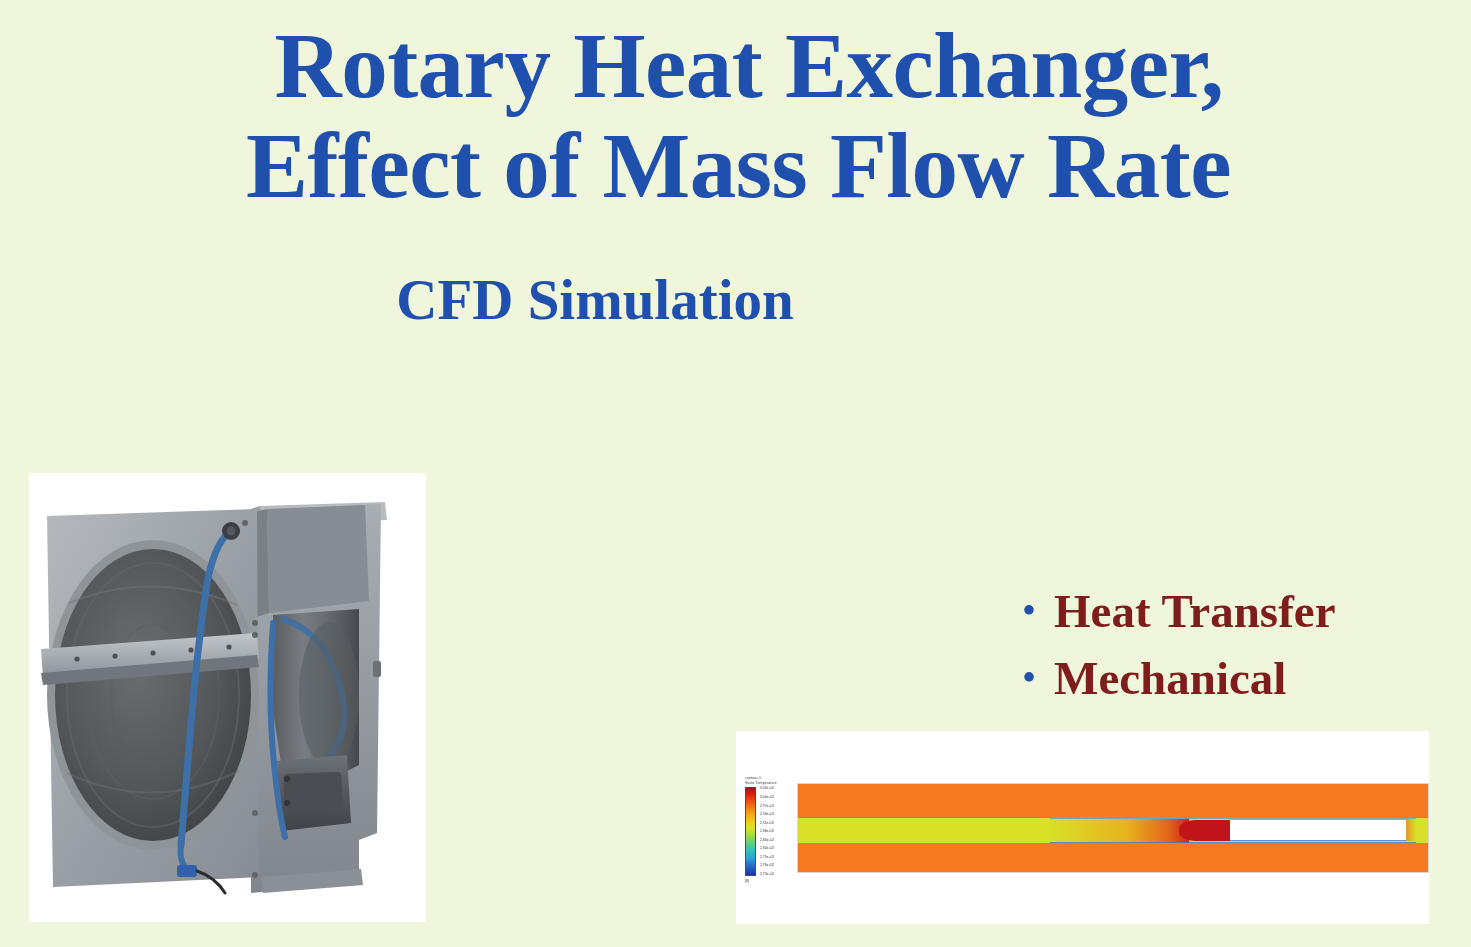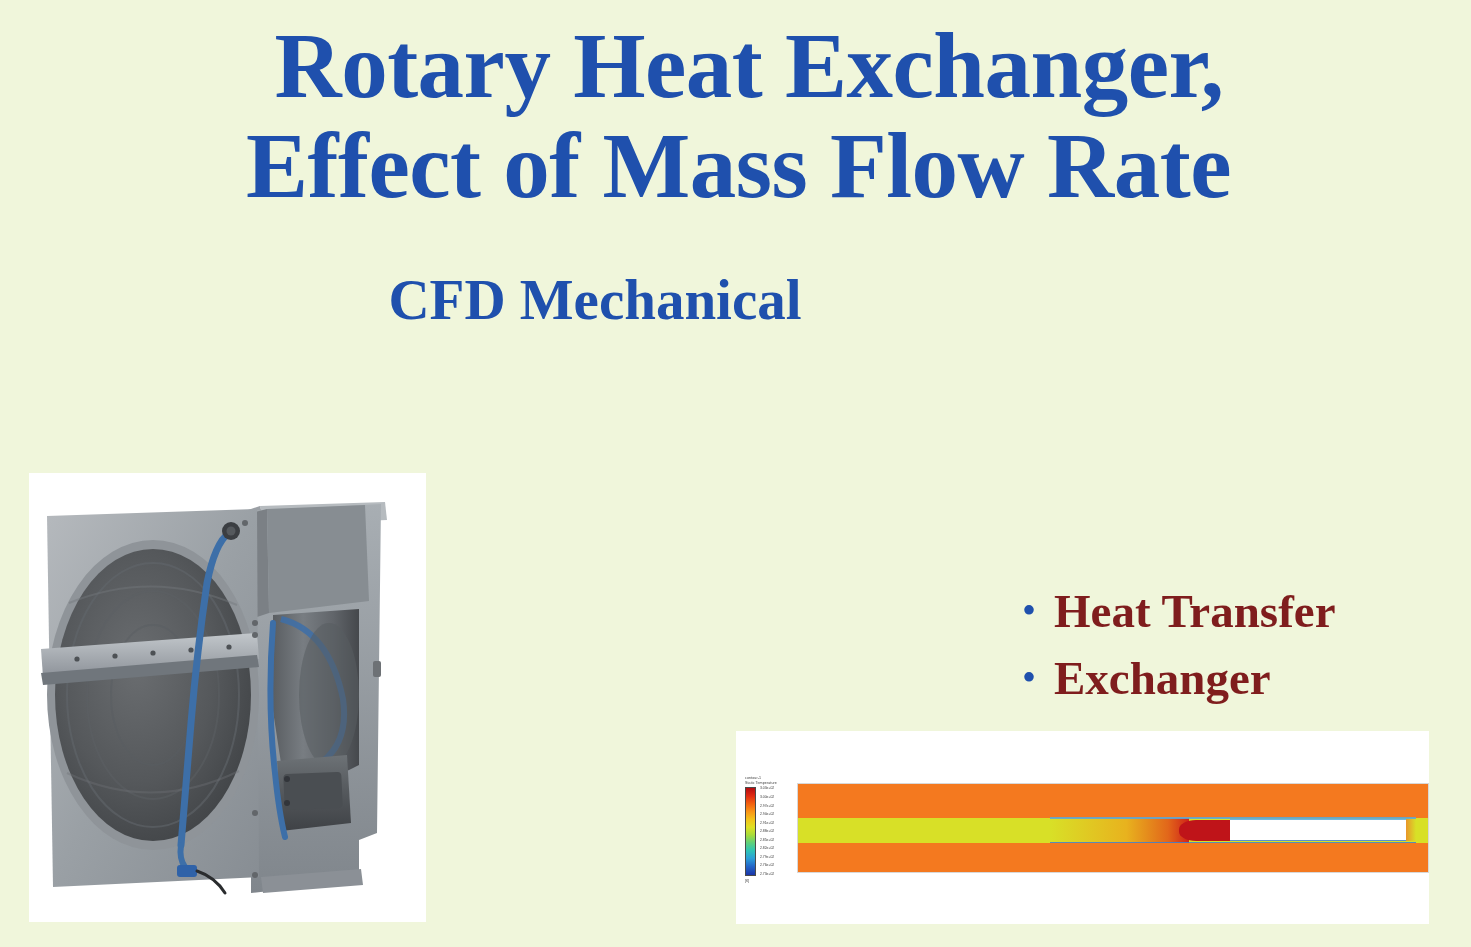--- a/index.html
+++ b/index.html
@@ -268,21 +268,21 @@
 <body>
 
 <div class="slide">
 
   <div class="title-block">
     <div class="title-line l1">Rotary Heat Exchanger,</div>
     <div class="title-line l2">Effect of Mass Flow Rate</div>
   </div>
 
   <div class="subtitle-block">
-    <div class="subtitle-line">CFD Mechanical</div>
+    <div class="subtitle-line">CFD Simulation</div>
   </div>
 
   <div class="photo-card">
     <div class="photo-inner">
       <svg class="photo-svg" width="397" height="449" viewBox="0 0 397 449" xmlns="http://www.w3.org/2000/svg">
         <defs>
           <linearGradient id="panelG" x1="0" y1="0" x2="1" y2="1">
             <stop offset="0" stop-color="#b5b9bd"></stop>
             <stop offset="0.5" stop-color="#9aa0a5"></stop>
             <stop offset="1" stop-color="#878d93"></stop>
@@ -371,21 +371,21 @@
     </div>
   </div>
 
   <div class="bullets">
     <div class="bullet-row">
       <span class="bullet-dot">•</span>
       <span class="bullet-text">Heat Transfer</span>
     </div>
     <div class="bullet-row">
       <span class="bullet-dot">•</span>
-      <span class="bullet-text">Exchanger</span>
+      <span class="bullet-text">Mechanical</span>
     </div>
   </div>
 
   <div class="cfd-card">
 
     <div class="cfd-legend">
       <div class="legend-title">contour-1</div>
       <div class="legend-title">Static Temperature</div>
       <div class="legend-body">
         <div class="legend-bar"></div>

